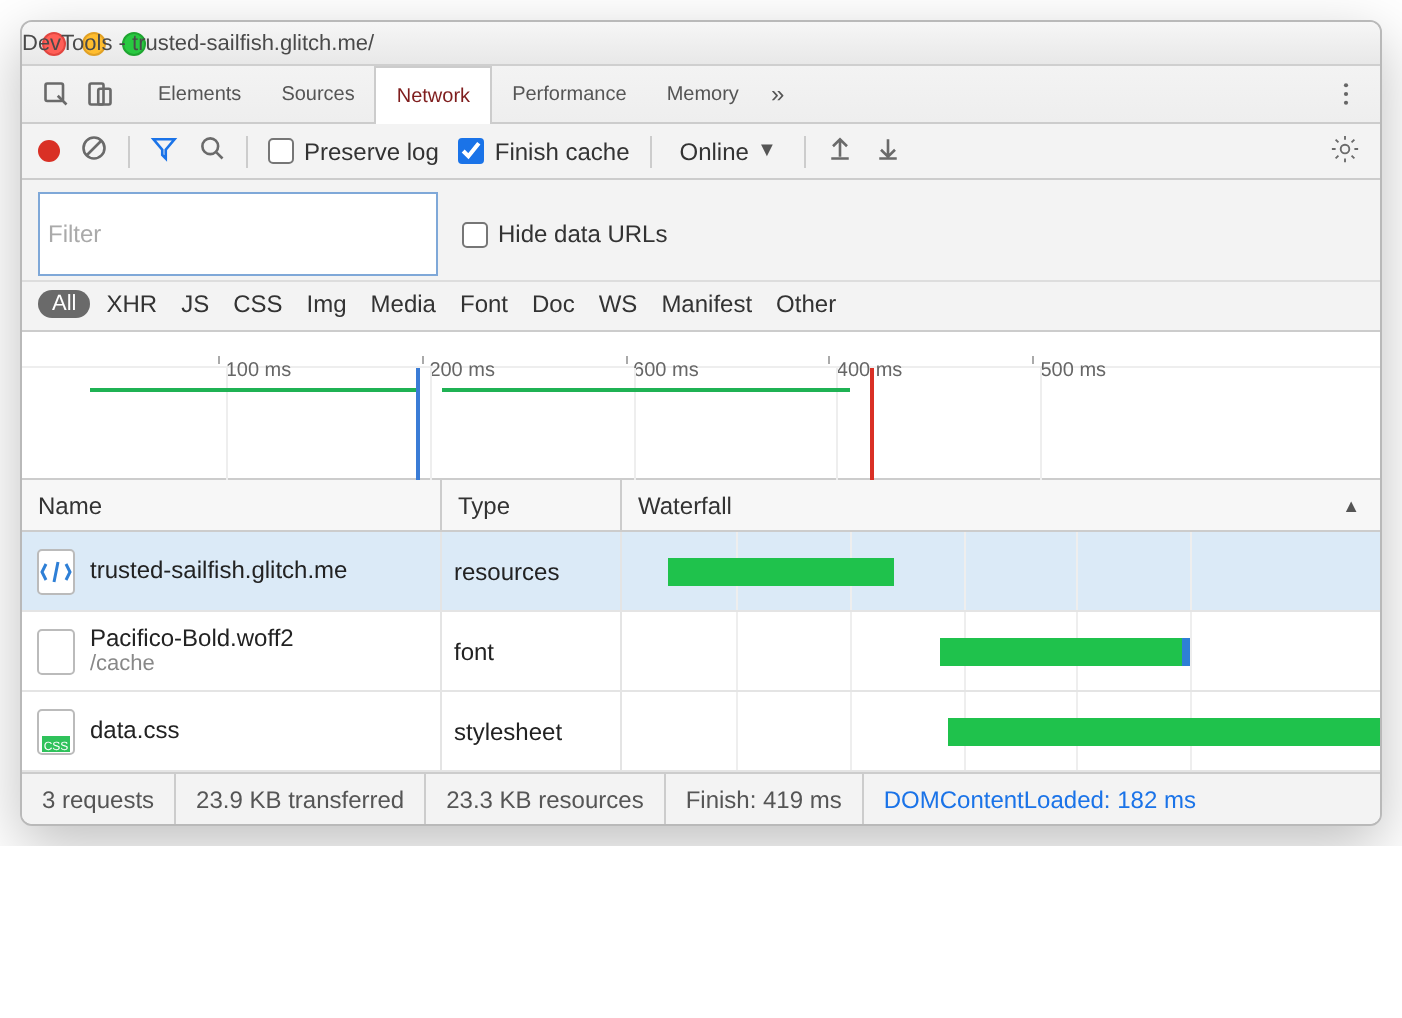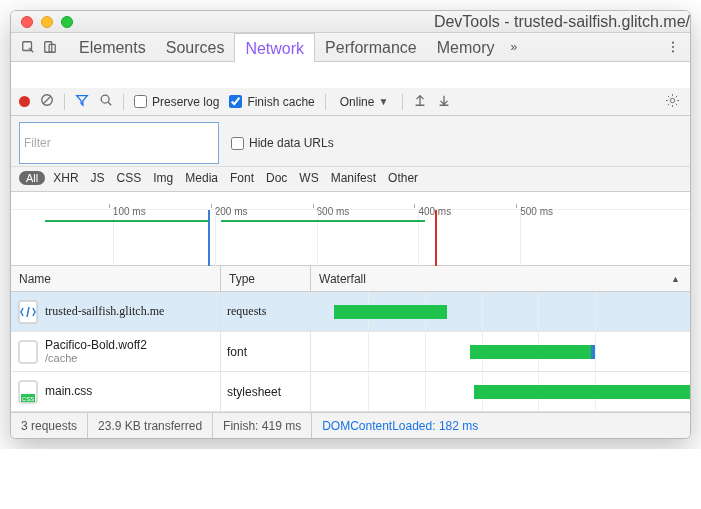--- a/index.html
+++ b/index.html
@@ -6,35 +6,35 @@
   body { font-family: -apple-system, "Helvetica Neue", Arial, sans-serif; font-size: 12px; color: #222; background: #fff; }
   .window { width: 681px; border: 1px solid #b9b9b9; border-radius: 6px; margin: 10px; box-shadow: 0 10px 30px rgba(0,0,0,0.25); overflow: hidden; background: #fff; }
 
   
   .titlebar { height: 22px; background: linear-gradient(#f6f6f6, #e8e8e8); border-bottom: 1px solid #cfcfcf; display: flex; align-items: center; position: relative; }
   .traffic { display: flex; gap: 8px; padding-left: 10px; }
   .tl { width: 12px; height: 12px; border-radius: 50%; }
   .tl.red { background: #ff5f57; border: 1px solid #e24640; }
   .tl.yellow { background: #ffbd2e; border: 1px solid #e1a126; }
   .tl.green { background: #28c940; border: 1px solid #1fa531; }
-  .title { position: absolute; width: 100%; text-align: right; font-size: 16px; color: #4a4a4a; pointer-events: none; }
+  .title { position: absolute; width: 100%; text-align: left; font-size: 11px; color: #4a4a4a; pointer-events: none; }
 
   
   .tabrow { height: 29px; background: linear-gradient(#f3f3f3,#eee); border-bottom: 1px solid #ccc; display: flex; align-items: center; padding-left: 6px; }
   .ico-btn { width: 22px; height: 22px; display: flex; align-items: center; justify-content: center; color: #555; }
   .ico-btn svg { width: 14px; height: 14px; stroke: #6a6a6a; fill: none; stroke-width: 1.5; }
   .tabs { display: flex; margin-left: 8px; }
-  .tab { padding: 0 10px; height: 29px; line-height: 29px; color: #555; font-size: 16px; cursor: default; }
-  .tab.active { background: #fff; border-top: 1px solid #ccc; border-left: 1px solid #ccc; border-right: 1px solid #ccc; margin-bottom: -1px; color: #8b5cf6; }
+  .tab { padding: 0 10px; height: 29px; line-height: 29px; color: #555; font-size: 10px; cursor: default; }
+  .tab.active { background: #fff; border-top: 1px solid #ccc; border-left: 1px solid #ccc; border-right: 1px solid #ccc; margin-bottom: -1px; color: #7f1d1d; }
   .more { margin-left: 6px; color: #555; }
   .kebab { margin-left: auto; margin-right: 8px; width: 18px; height: 18px; display:flex; align-items:center; justify-content:center;}
   .kebab svg { width: 14px; height:14px; }
 
   
-  .toolbar { height: 28px; background: #f3f3f3; border-bottom: 1px solid #ccc; display: flex; align-items: center; padding-left: 8px; gap: 10px; margin-top: 26px; }
+  .toolbar { height: 28px; background: #f3f3f3; border-bottom: 1px solid #ccc; display: flex; align-items: center; padding-left: 8px; gap: 10px; }
   .rec { width: 11px; height: 11px; border-radius: 50%; background: #d93025; }
   .tbtn svg { width: 14px; height: 14px; stroke: #6a6a6a; fill: none; stroke-width: 1.5; }
   .funnel svg { stroke: #1a73e8; }
   .chk { display: flex; align-items: center; gap: 5px; font-size: 12px; color: #333; }
   .chk input { width: 13px; height: 13px; accent-color: #1a73e8; }
   .throttle { display:flex; align-items:center; gap:4px; font-size:12px; color:#333; margin-left: 4px;}
   .tri { font-size: 10px; color: #555; }
   .gear { margin-left: auto; margin-right: 10px;}
   .gear svg { width: 15px; height:15px; stroke:#6a6a6a; fill:none;}
 
@@ -62,21 +62,21 @@
   .thead { display:flex; height: 26px; background: #f7f7f7; border-bottom: 1px solid #ccc; font-size:12px; }
   .col { display:flex; align-items:center; padding-left: 8px; border-right: 1px solid #ccc; color:#333; }
   .col:last-child { border-right:none; }
   .c-name { width: 210px; }
   .c-type { width: 90px; }
   .c-wf { flex:1; justify-content: space-between; padding-right: 10px;}
   .sort-tri { font-size: 9px; color:#555; }
 
   
   .row { display:flex; height: 40px; border-bottom: 1px solid #e4e4e4; font-size:12px; align-items:stretch; }
-  .row.sel { background: #dbeaf7; font-family: Liberation Serif, serif; }
+  .row.sel { background: #dbeaf7; }
   .cell { border-right:1px solid #e4e4e4; display:flex; align-items:center; padding-left:6px; }
   .cell.c-name { width:210px; }
   .cell.c-type { width:90px; }
   .cell.c-wf { flex:1; border-right:none; position:relative; padding:0;}
   .fname { display:flex; flex-direction:column; line-height:1.2; }
   .fname .sub { color:#888; font-size:11px; }
   .ficon { width: 22px; height: 26px; margin-right: 6px; display:flex; align-items:center; justify-content:center; }
   .ficon svg { width: 20px; height: 24px; }
   .wf-grid { position:absolute; top:0; bottom:0; width:1px; background:#eee;}
   .wf-bar { position:absolute; top: 13px; height: 14px; background:#1fc24c; }
@@ -245,21 +245,21 @@
           <div class="ficon">
             <svg viewBox="0 0 20 24">
               <rect x="1" y="1" width="18" height="22" rx="2" fill="#fff" stroke="#bbb"></rect>
               <path d="M5 8 L3 12 L5 16 M15 8 L17 12 L15 16 M11 7 L9 17" stroke="#2e7fd6" fill="none" stroke-width="1.5"></path>
             </svg>
           </div>
           <div class="fname">
             <div>trusted-sailfish.glitch.me</div>
           </div>
         </div>
-        <div class="cell c-type">requests</div>
+        <div class="cell c-type">resources</div>
         <div class="cell c-wf">
           <div class="wf-grid" style="left: 15%;"></div>
           <div class="wf-grid" style="left: 30%;"></div>
           <div class="wf-grid" style="left: 45%;"></div>
           <div class="wf-grid" style="left: 60%;"></div>
           <div class="wf-grid" style="left: 75%;"></div>
           <div class="wf-bar" style="left: 6%; width: 30%;"></div>
         </div>
       </div>
       <div class="row">
@@ -288,35 +288,36 @@
       <div class="row">
         <div class="cell c-name">
           <div class="ficon">
             <svg viewBox="0 0 20 24">
               <rect x="1" y="1" width="18" height="22" rx="2" fill="#fff" stroke="#bbb"></rect>
               <rect x="3" y="14" width="14" height="8" fill="#2fc25b"></rect>
               <text x="10" y="21" font-size="6" text-anchor="middle" fill="#fff" font-family="Arial">CSS</text>
             </svg>
           </div>
           <div class="fname">
-            <div>main.css</div>
+            <div>data.css</div>
           </div>
         </div>
         <div class="cell c-type">stylesheet</div>
         <div class="cell c-wf">
           <div class="wf-grid" style="left: 15%;"></div>
           <div class="wf-grid" style="left: 30%;"></div>
           <div class="wf-grid" style="left: 45%;"></div>
           <div class="wf-grid" style="left: 60%;"></div>
           <div class="wf-grid" style="left: 75%;"></div>
           <div class="wf-bar" style="left: 43%; width: 57%;"></div>
         </div>
       </div>
     </div>
 
   <div class="status">
     <div class="stat">3 requests</div>
     <div class="stat">23.9 KB transferred</div>
+    <div class="stat">23.3 KB resources</div>
     <div class="stat">Finish: 419 ms</div>
     <div class="stat dcl">DOMContentLoaded: 182 ms</div>
   </div>
 
 </div>
 
 </body></html>

